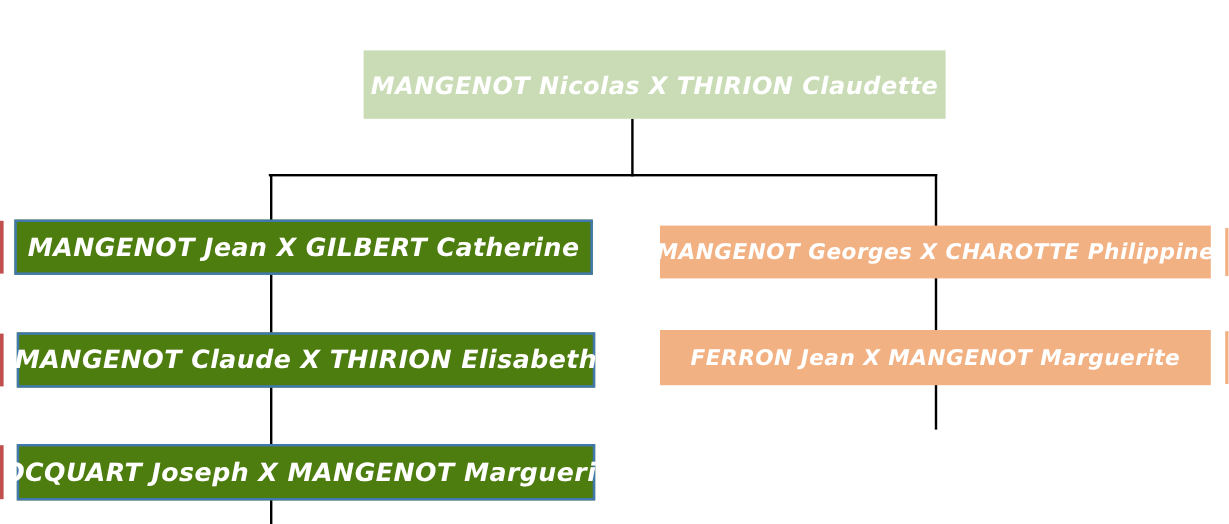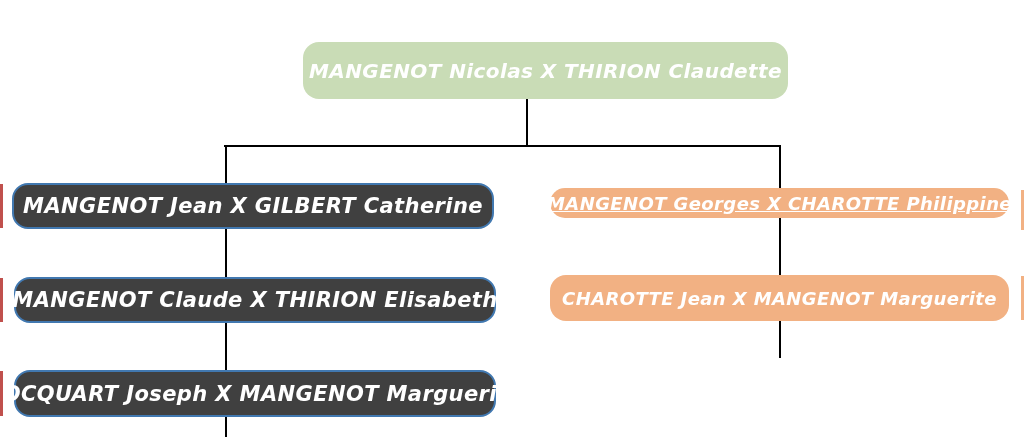--- a/index.html
+++ b/index.html
@@ -19,53 +19,53 @@
     position: absolute;
     background: #000000;
     z-index: 1;
   }
   .node {
     position: absolute;
     z-index: 2;
     display: flex;
     align-items: center;
     justify-content: center;
-    border-radius: 16px;
+    border-radius: 0;
     color: #ffffff;
     font-style: italic;
     font-weight: bold;
     letter-spacing: 0.4px;
     text-align: center;
     box-sizing: border-box;
     white-space: nowrap;
   }
   .node-root {
     left: 303px; top: 42px;
     width: 485px; height: 57px;
     background: #c9dcb6;
     font-size: 20px;
   }
   .node-blue {
-    background: #404040;
+    background: #4d7c0f;
     border: 2px solid #4178b0;
     width: 482px;
     height: 46px;
     font-size: 21px;
   }
   .node-blue-1 { left: 12px; top: 183px; }
   .node-blue-2 { left: 14px; top: 277px; }
   .node-blue-3 { left: 14px; top: 370px; height: 47px; }
   .node-orange {
     background: #f2b183;
     width: 459px;
     height: 44px;
     left: 550px;
     font-size: 18px;
   }
-  .node-orange-1 { top: 188px; height: 30px; text-decoration: underline; }
+  .node-orange-1 { top: 188px; height: 44px; }
   .node-orange-2 { top: 275px; height: 46px; }
   .sliver {
     position: absolute;
     z-index: 2;
   }
   .sliver-red { left: 0; width: 3px; background: #c0504d; }
   .sliver-red-1 { top: 184px; height: 44px; }
   .sliver-red-2 { top: 278px; height: 44px; }
   .sliver-red-3 { top: 371px; height: 45px; }
   .sliver-orange { right: 0; width: 3px; background: #f2b183; }
@@ -97,21 +97,21 @@
     <span>MANGENOT Claude X THIRION Elisabeth</span>
   </div>
   <div class="node node-blue node-blue-3">
     <span>TOCQUART Joseph X MANGENOT Marguerite</span>
   </div>
 
   <div class="node node-orange node-orange-1">
     <span>MANGENOT Georges X CHAROTTE Philippine</span>
   </div>
   <div class="node node-orange node-orange-2">
-    <span>CHAROTTE Jean X MANGENOT Marguerite</span>
+    <span>FERRON Jean X MANGENOT Marguerite</span>
   </div>
 
   <div class="sliver sliver-red sliver-red-1"></div>
   <div class="sliver sliver-red sliver-red-2"></div>
   <div class="sliver sliver-red sliver-red-3"></div>
   <div class="sliver sliver-orange sliver-orange-1"></div>
   <div class="sliver sliver-orange sliver-orange-2"></div>
 
 </div>
 

